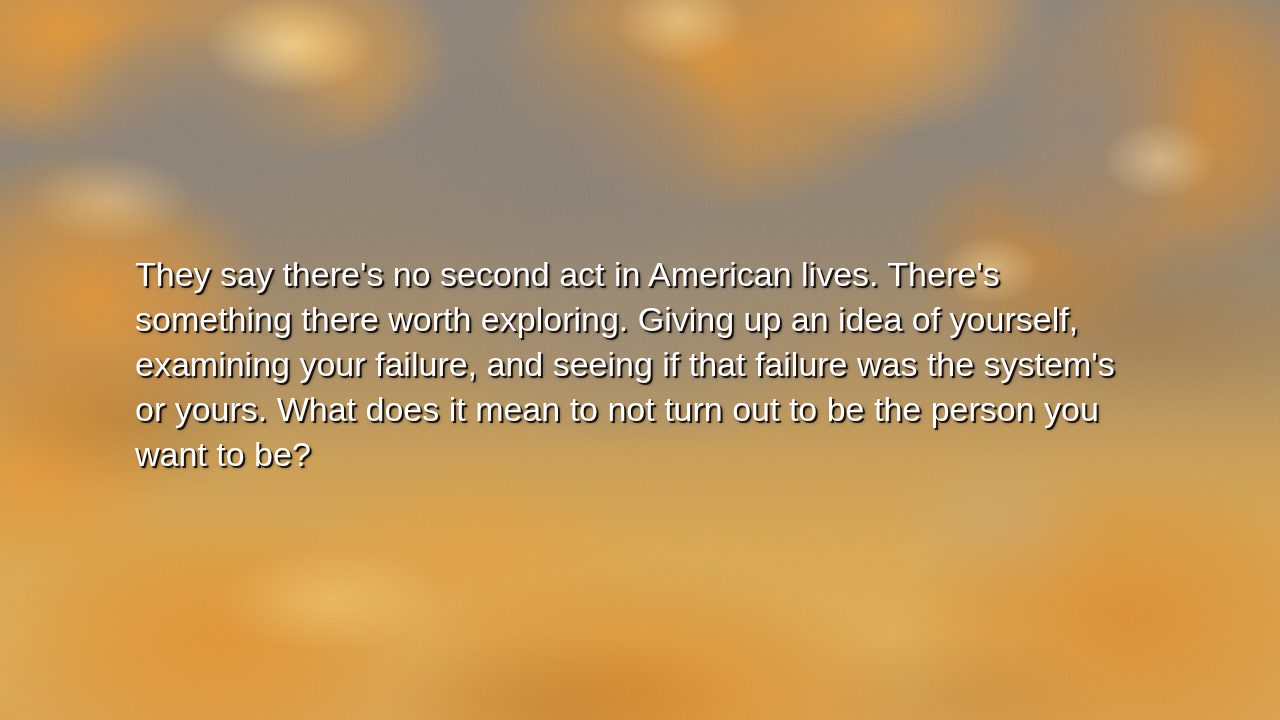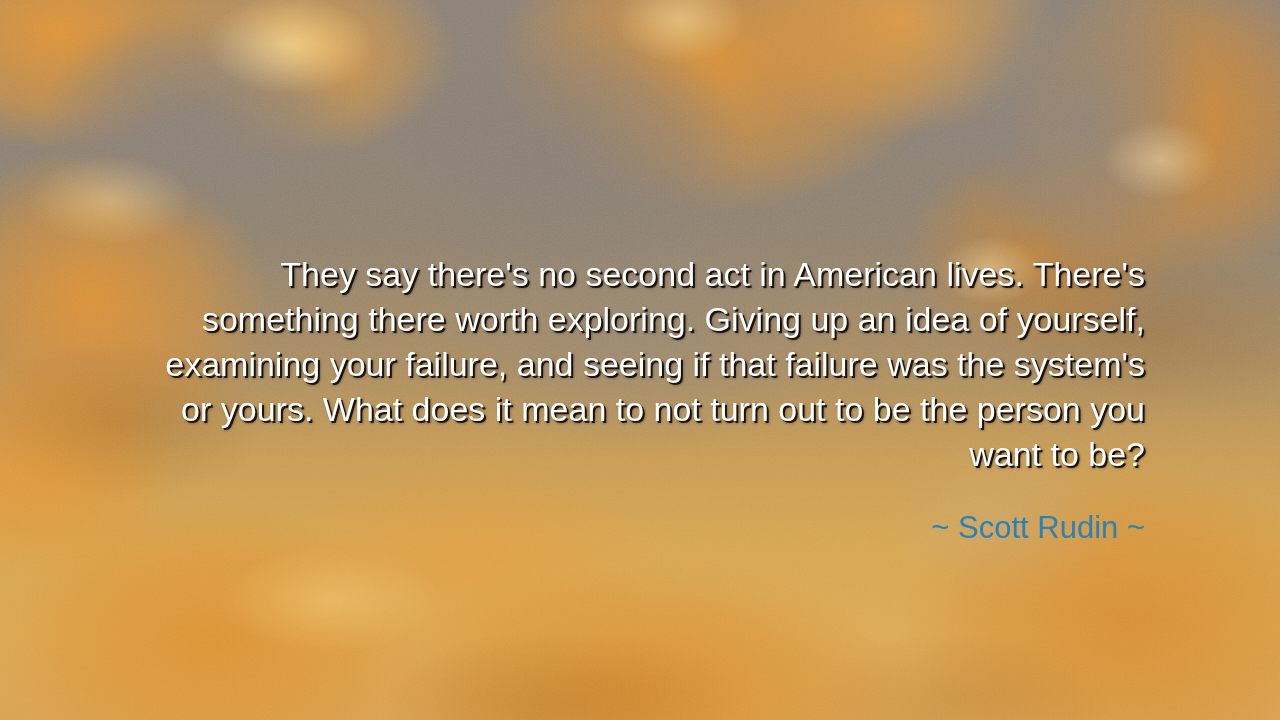--- a/index.html
+++ b/index.html
@@ -104,21 +104,21 @@
   }
   #sky-grain svg { width: 100%; height: 100%; display: block; }
 
   
   #quote-block {
     position: absolute;
     left: 50%;
     top: 252px;
     transform: translateX(-50%);
     width: 1010px;
-    text-align: right;
+    text-align: left;
   }
 
   #quote-text {
     margin: 0;
     font-family: "Liberation Sans", sans-serif;
     font-size: 34px;
     line-height: 45px;
     font-weight: 400;
     color: #ffffff;
     letter-spacing: 0px;
@@ -155,16 +155,15 @@
       <filter id="grainFilter">
         <feTurbulence type="fractalNoise" baseFrequency="0.9" numOctaves="3" stitchTiles="stitch"></feTurbulence>
         <feColorMatrix type="saturate" values="0"></feColorMatrix>
       </filter>
       <rect width="1280" height="720" filter="url(#grainFilter)"></rect>
     </svg>
   </div>
 
   <div id="quote-block">
     <p id="quote-text">They say there's no second act in American lives. There's something there worth exploring. Giving up an idea of yourself, examining your failure, and seeing if that failure was the system's or yours. What does it mean to not turn out to be the person you want to be?</p>
-    <p id="quote-attribution">~ Scott Rudin ~</p>
   </div>
 
 </div>
 
 </body></html>

